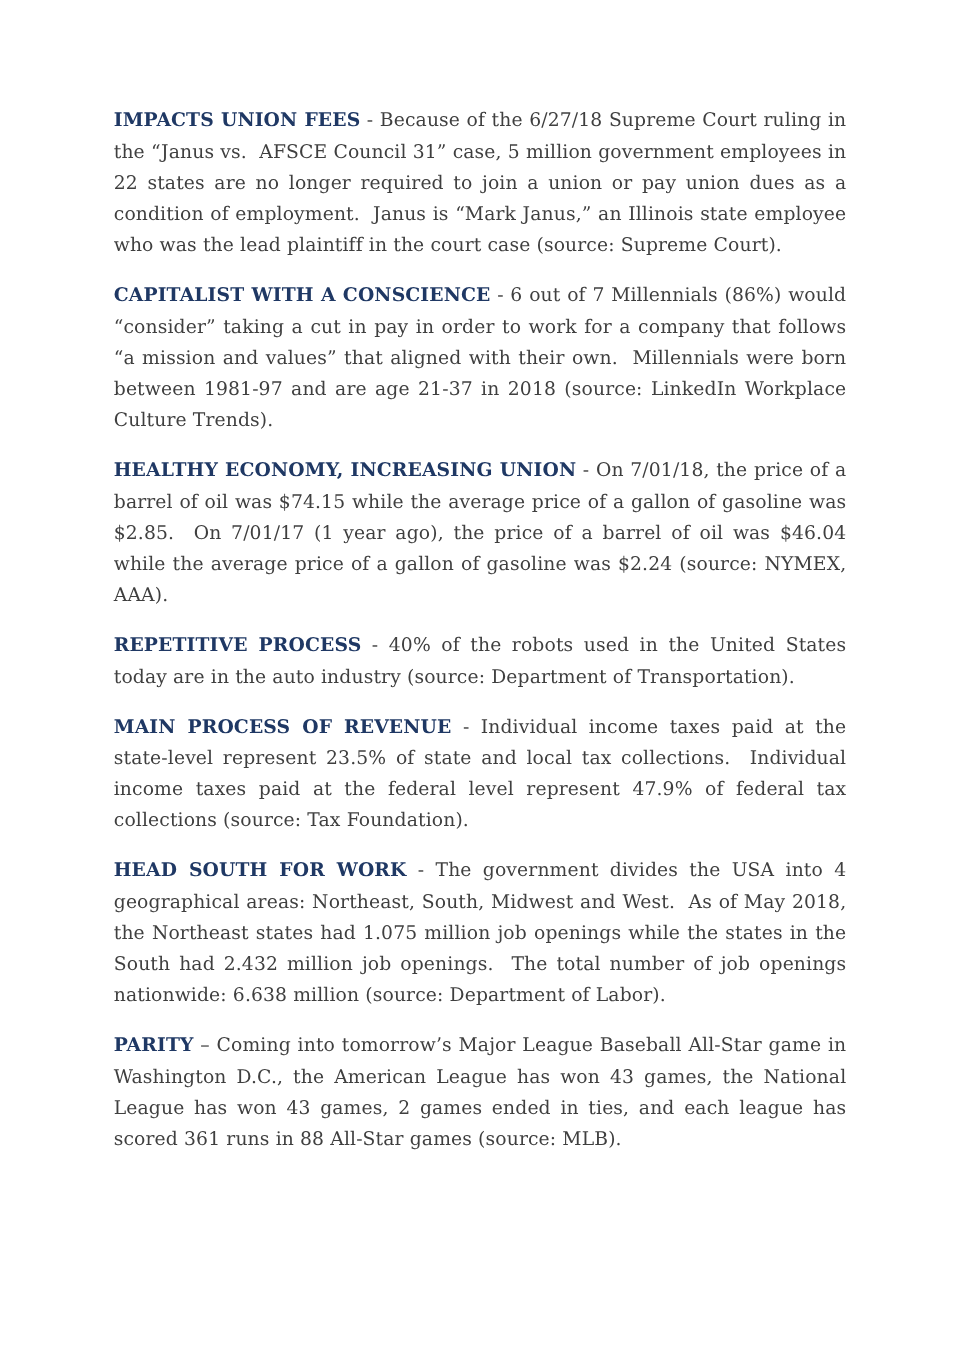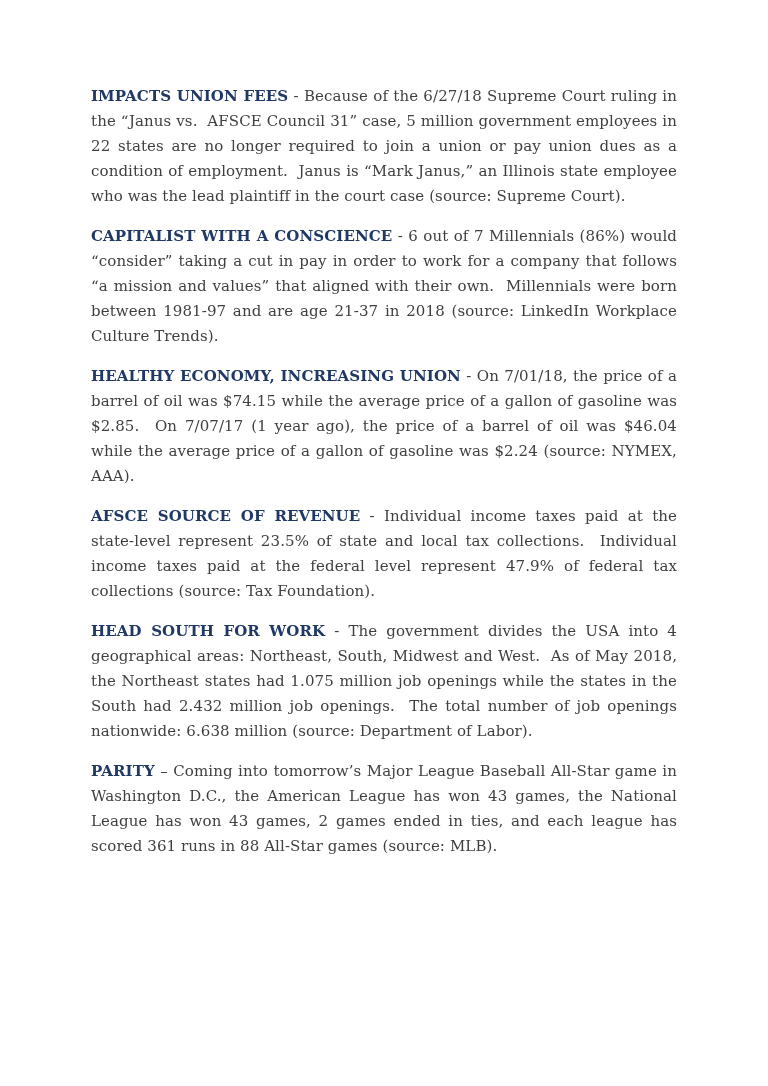--- a/index.html
+++ b/index.html
@@ -39,24 +39,25 @@
 </head>
 <body>
 
 <div class="page">
   <div class="doc">
 
     <p class="fact"><span class="hd">IMPACTS UNION FEES</span><span class="bd"> - Because of the 6/27/18 Supreme Court ruling in the “Janus vs.  AFSCE Council 31” case, 5 million government employees in 22 states are no longer required to join a union or pay union dues as a condition of employment.  Janus is “Mark Janus,” an Illinois state employee who was the lead plaintiff in the court case (source: Supreme Court).</span></p>
 
     <p class="fact"><span class="hd">CAPITALIST WITH A CONSCIENCE</span><span class="bd"> - 6 out of 7 Millennials (86%) would “consider” taking a cut in pay in order to work for a company that follows “a mission and values” that aligned with their own.  Millennials were born between 1981-97 and are age 21-37 in 2018 (source: LinkedIn Workplace Culture Trends).</span></p>
 
-    <p class="fact"><span class="hd">HEALTHY ECONOMY, INCREASING UNION</span><span class="bd"> - On 7/01/18, the price of a barrel of oil was $74.15 while the average price of a gallon of gasoline was $2.85.  On 7/07/17 (1 year ago), the price of a barrel of oil was $46.04 while the average price of a gallon of gasoline was $2.24 (source: NYMEX, AAA).</span></p>
+    <p class="fact"><span class="hd">HEALTHY ECONOMY, INCREASING UNION</span><span class="bd"> - On 7/01/18, the price of a barrel of oil was $74.15 while the average price of a gallon of gasoline was $2.85.  On 7/01/17 (1 year ago), the price of a barrel of oil was $46.04 while the average price of a gallon of gasoline was $2.24 (source: NYMEX, AAA).</span></p>
 
+    <p class="fact"><span class="hd">REPETITIVE PROCESS</span><span class="bd"> - 40% of the robots used in the United States today are in the auto industry (source: Department of Transportation).</span></p>
 
-    <p class="fact"><span class="hd">AFSCE SOURCE OF REVENUE</span><span class="bd"> - Individual income taxes paid at the state-level represent 23.5% of state and local tax collections.  Individual income taxes paid at the federal level represent 47.9% of federal tax collections (source: Tax Foundation).</span></p>
+    <p class="fact"><span class="hd">MAIN PROCESS OF REVENUE</span><span class="bd"> - Individual income taxes paid at the state-level represent 23.5% of state and local tax collections.  Individual income taxes paid at the federal level represent 47.9% of federal tax collections (source: Tax Foundation).</span></p>
 
 
     <p class="fact"><span class="hd">HEAD SOUTH FOR WORK</span><span class="bd"> - The government divides the USA into 4 geographical areas: Northeast, South, Midwest and West.  As of May 2018, the Northeast states had 1.075 million job openings while the states in the South had 2.432 million job openings.  The total number of job openings nationwide: 6.638 million (source: Department of Labor).</span></p>
 
     <p class="fact"><span class="hd">PARITY</span><span class="bd"> – Coming into tomorrow’s Major League Baseball All-Star game in Washington D.C., the American League has won 43 games, the National League has won 43 games, 2 games ended in ties, and each league has scored 361 runs in 88 All-Star games (source: MLB).</span></p>
 
   </div>
 </div>
 
 </body></html>

